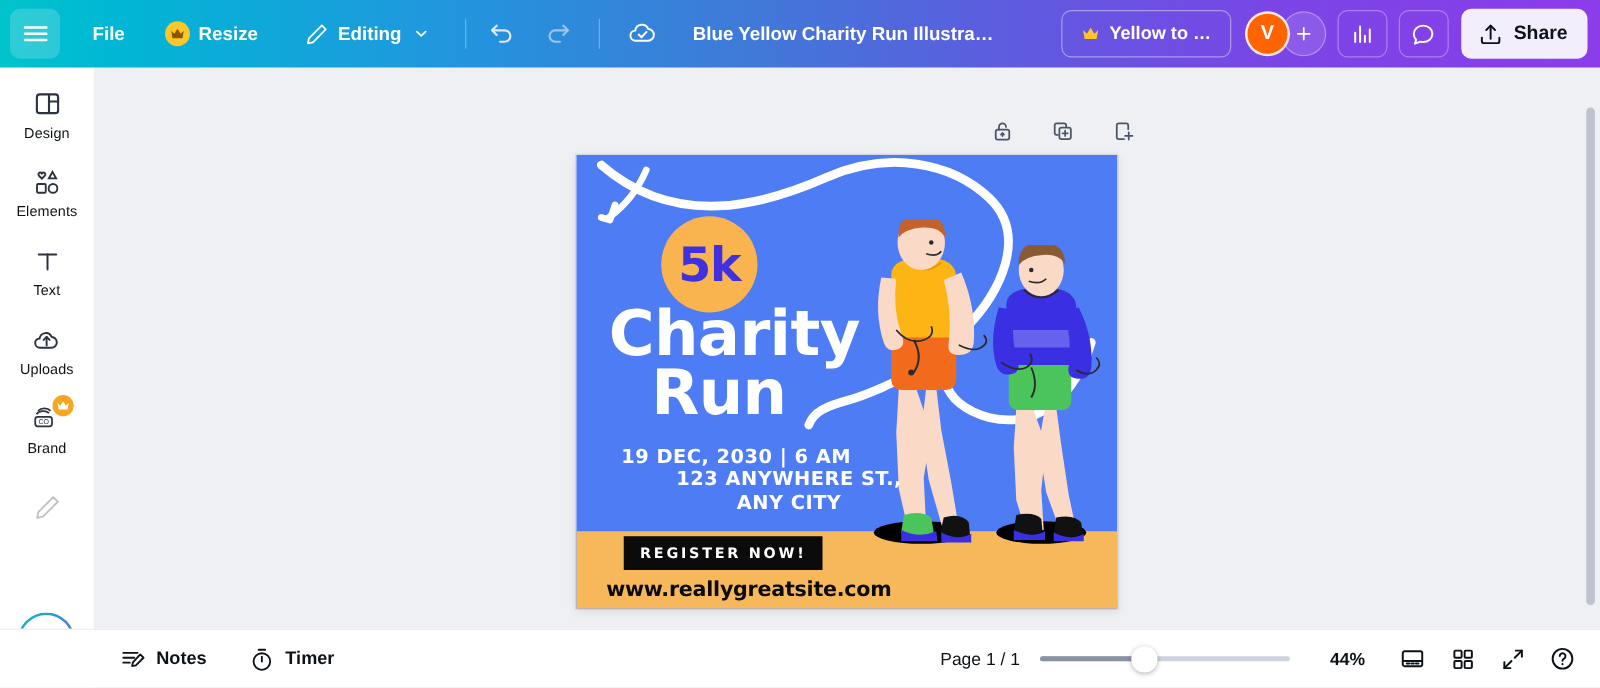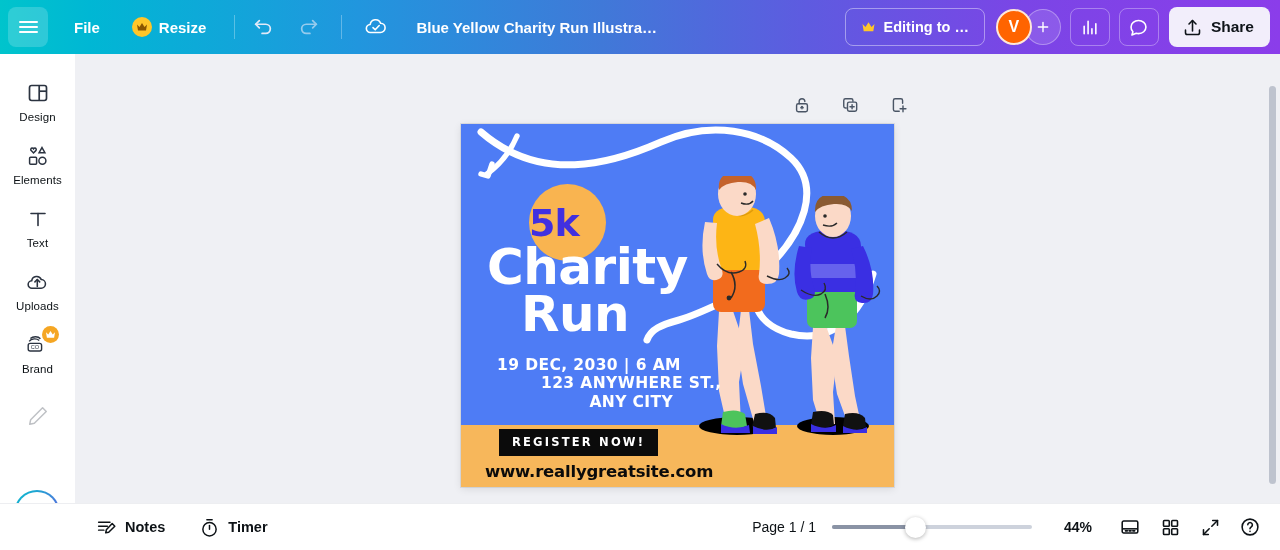--- a/index.html
+++ b/index.html
@@ -68,21 +68,21 @@
     display:flex; align-items:center; gap:8px; height:40px;
     padding:0 16px 0 13px; margin-left:10px; border-radius:8px;
     background:#F2EEFB; color:#0E1318; font-size:15.5px; font-weight:700;
     cursor:pointer; white-space:nowrap;
   }
 
   
   .sidebar {
     position:absolute; top:54px; left:0; width:75px; height:496px;
     background:#FFFFFF; display:flex; flex-direction:column;
-    align-items:center; padding-top:18px; z-index:15;
+    align-items:center; padding-top:8px; z-index:15;
   }
   .side-item {
     width:62px; padding:8px 0 6px; border-radius:8px; cursor:pointer;
     display:flex; flex-direction:column; align-items:center; gap:5px;
     margin-bottom:6px; position:relative;
   }
   .side-ico { position:relative; width:26px; height:26px; display:flex; align-items:center; justify-content:center; }
   .side-label { font-size:11.5px; color:#0D1216; font-weight:400; letter-spacing:.1px; }
   .pro-badge {
     position:absolute; top:-6px; right:-8px; width:17px; height:17px;
@@ -115,23 +115,23 @@
     width:433px; height:363px; background:#fff;
     box-shadow:0 0 0 1px rgba(13,18,22,.08), 0 2px 8px rgba(13,18,22,.10);
     overflow:hidden;
   }
   .poster { position:relative; width:433px; height:363px; background:#4E7CF5; overflow:hidden; }
   .poster-orange { position:absolute; left:0; bottom:0; width:100%; height:62px; background:#F7B75B; }
 
   .swoosh { position:absolute; inset:0; width:100%; height:100%; pointer-events:none; }
 
   .badge5k {
-    position:absolute; left:68px; top:60px; width:77px; height:77px;
+    position:absolute; left:68px; top:49px; width:77px; height:77px;
     border-radius:50%; background:#F9B450;
-    display:flex; align-items:center; 
+    display:flex; align-items:center; justify-content:center;
   }
   .badge5k span {
     color:#4130E0; font-size:38px; font-weight:700; letter-spacing:-1px;
     font-family:"DejaVu Sans", sans-serif; line-height:1;
   }
   .poster-title {
     position:absolute; left:26px; top:120px; width:205px;
     color:#FFFFFF; font-family:"DejaVu Sans", sans-serif;
     font-size:50px; font-weight:700; line-height:.94; letter-spacing:-.5px;
   }
@@ -206,20 +206,33 @@
 
     <div class="tb-text-btn" style="margin-left:8px;">
       <span class="crown-circle">
         <svg width="12" height="10" viewBox="0 0 24 20">
             <path d="M2 5l5 5 5-8 5 8 5-5-2 12H4L2 5z" fill="#8A5500"></path>
           </svg>
       </span>
       <span>Resize</span>
     </div>
 
+    <div class="tb-text-btn" style="margin-left:14px;">
+      <span style="display:flex;">
+        <svg width="19" height="19" viewBox="0 0 24 24" fill="none" stroke="#fff" stroke-width="1.8" stroke-linecap="round" stroke-linejoin="round">
+            <path d="M17 3l4 4L8 20l-5 1 1-5L17 3z"></path>
+          </svg>
+      </span>
+      <span>Editing</span>
+      <span style="display:flex;margin-left:2px;">
+        <svg width="14" height="14" viewBox="0 0 24 24" fill="none" stroke="#fff" stroke-width="2.4" stroke-linecap="round" stroke-linejoin="round">
+            <path d="M6 9l6 6 6-6"></path>
+          </svg>
+      </span>
+    </div>
 
     <div class="divider-v" style="margin-left:16px;"></div>
 
     <div class="tb-icon-btn">
       <svg width="22" height="22" viewBox="0 0 24 24" fill="none" stroke="#E2E9F8" stroke-width="1.9" stroke-linecap="round" stroke-linejoin="round">
           <path d="M4 9h11a5 5 0 010 10h-4"></path>
           <path d="M8 5L4 9l4 4"></path>
         </svg>
     </div>
     <div class="tb-icon-btn" style="margin-left:6px;opacity:.62;">
@@ -241,21 +254,21 @@
     <div class="doc-title">Blue Yellow Charity Run Illustrativ…</div>
 
     <div class="spacer"></div>
 
     <div class="upgrade-btn">
       <span style="display:flex;">
         <svg width="15" height="12" viewBox="0 0 24 20">
             <path d="M2 5l5 5 5-8 5 8 5-5-2 12H4L2 5z" fill="#FFC629"></path>
           </svg>
       </span>
-      <span>Editing to …</span>
+      <span>Yellow to …</span>
     </div>
 
     <div class="avatar-group">
       <div class="avatar">V</div>
       <div class="add-collab">
         <svg width="16" height="16" viewBox="0 0 24 24" fill="none" stroke="#fff" stroke-width="2.1" stroke-linecap="round">
             <path d="M12 5v14M5 12h14"></path>
           </svg>
       </div>
     </div>

